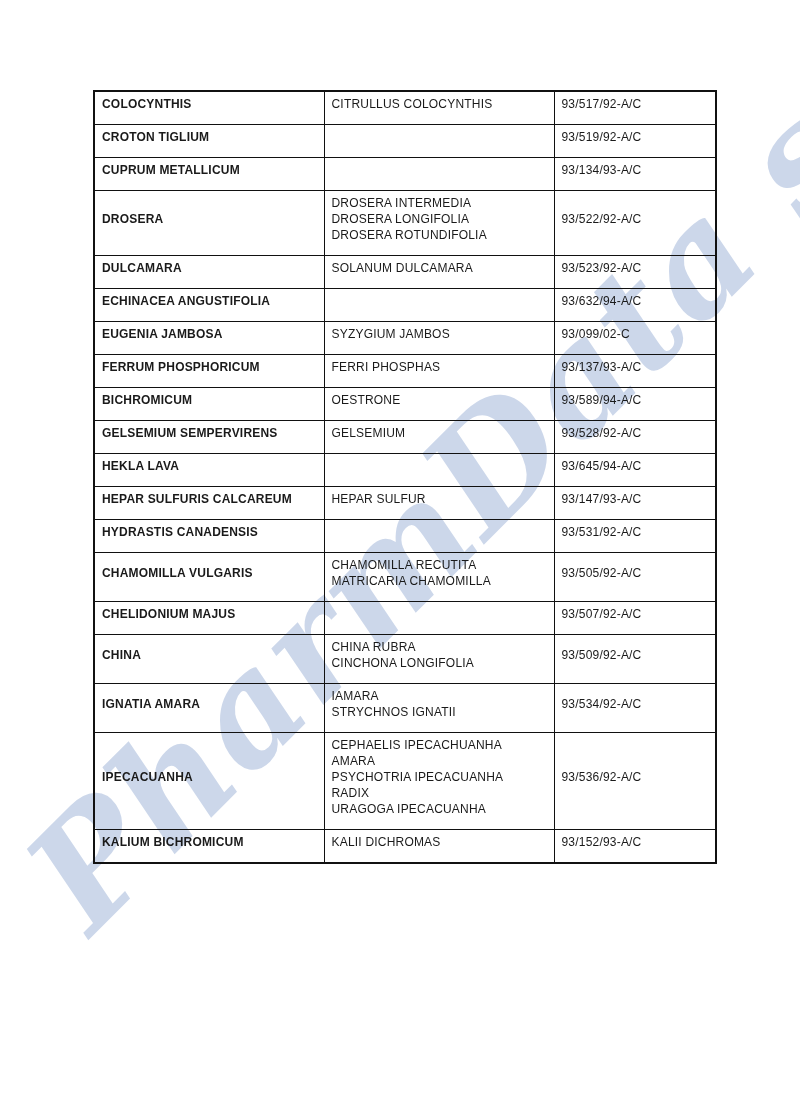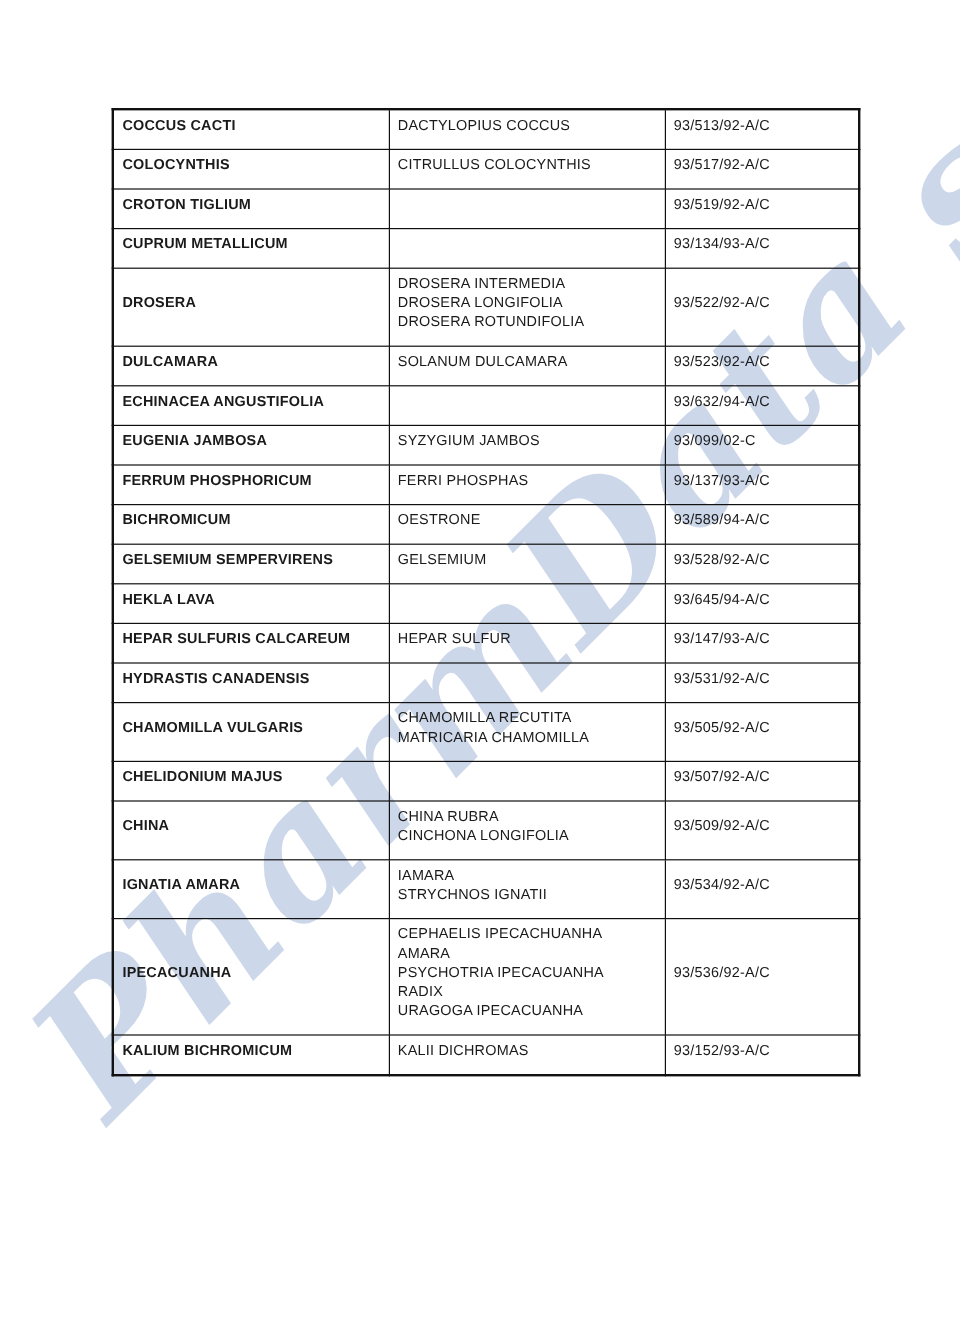--- a/index.html
+++ b/index.html
@@ -68,27 +68,20 @@
 <div class="watermark">PharmData s.r.o.</div>
 
 <table class="remedies">
   <colgroup>
     <col class="c-name">
     <col class="c-syn">
     <col class="c-code">
   </colgroup>
   <tbody id="table-body">
       <tr>
-    <td class="name">COCCUS CACTI</td>
-    <td class="syn">
-          <div class="syn-line">DACTYLOPIUS COCCUS</div>
-        </td>
-    <td class="code">93/513/92-A/C</td>
-  </tr>
-      <tr>
     <td class="name">COLOCYNTHIS</td>
     <td class="syn">
           <div class="syn-line">CITRULLUS COLOCYNTHIS</div>
         </td>
     <td class="code">93/517/92-A/C</td>
   </tr>
       <tr>
     <td class="name">CROTON TIGLIUM</td>
     <td class="syn"></td>
     <td class="code">93/519/92-A/C</td>

